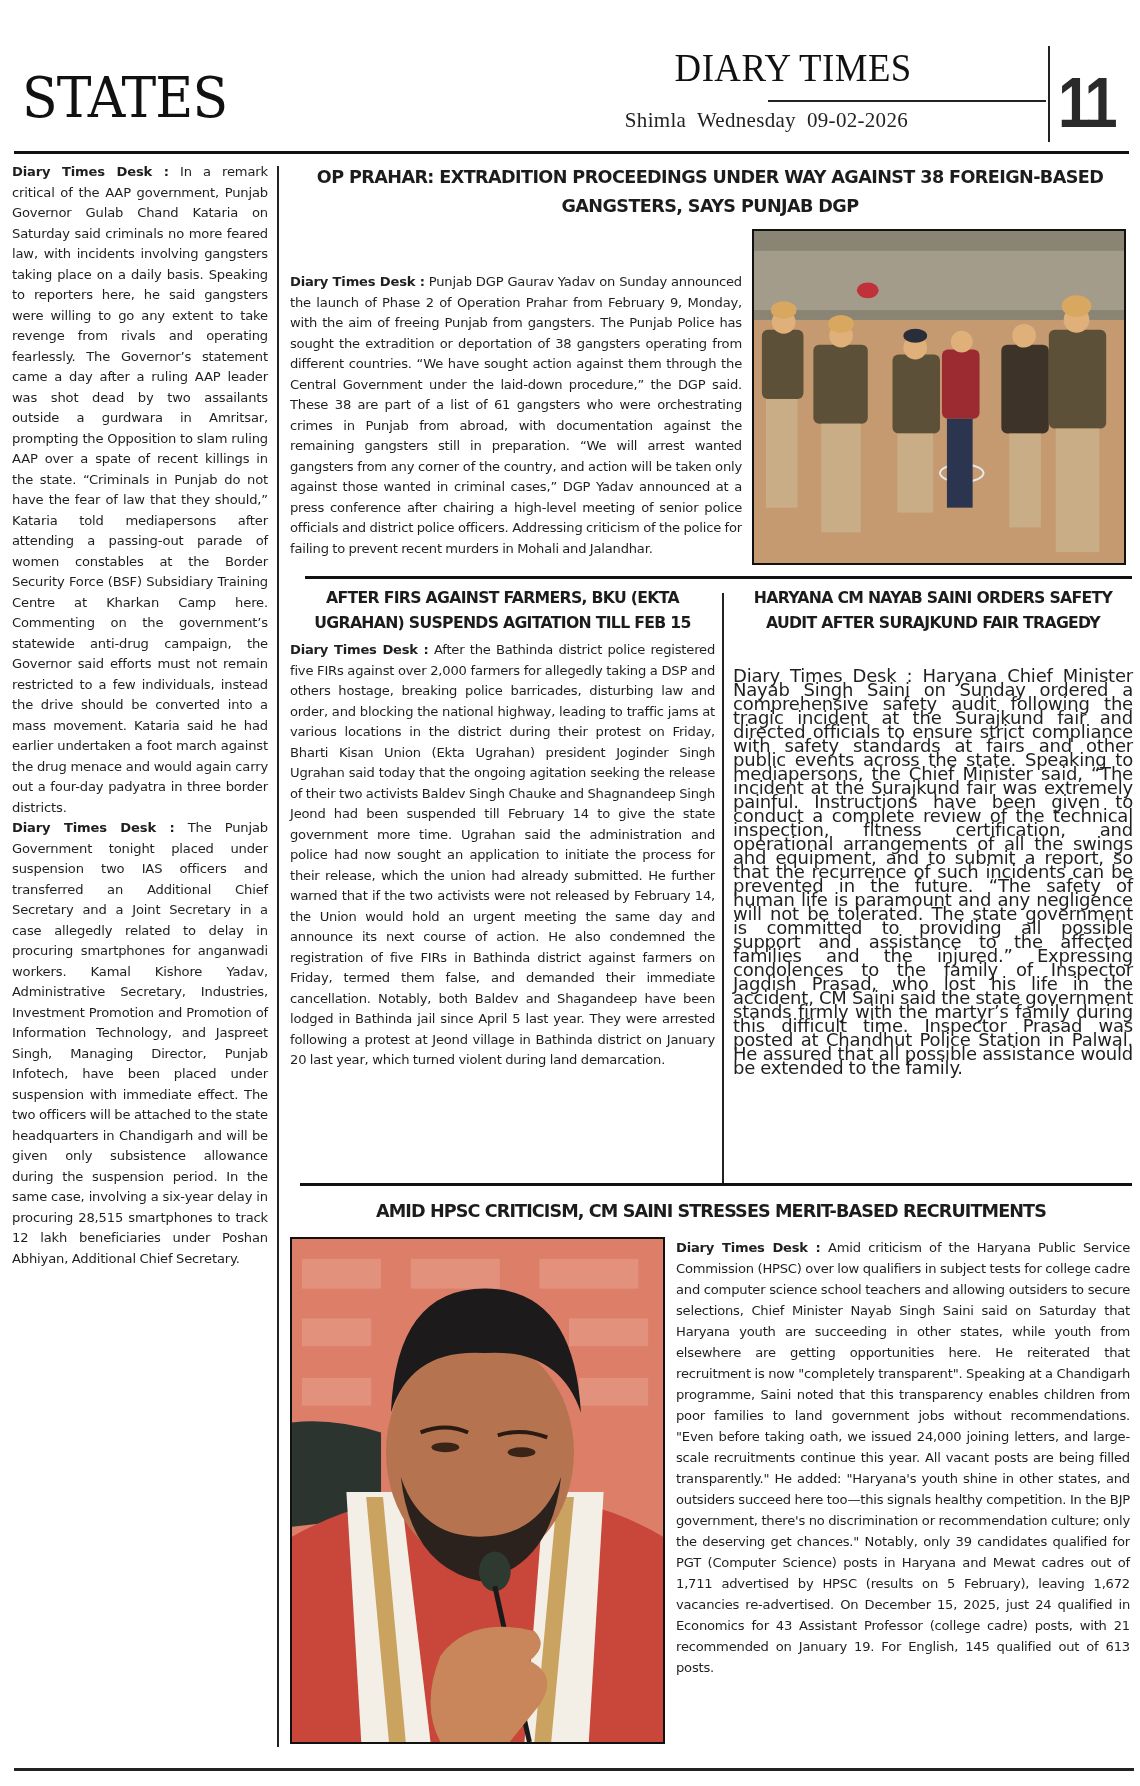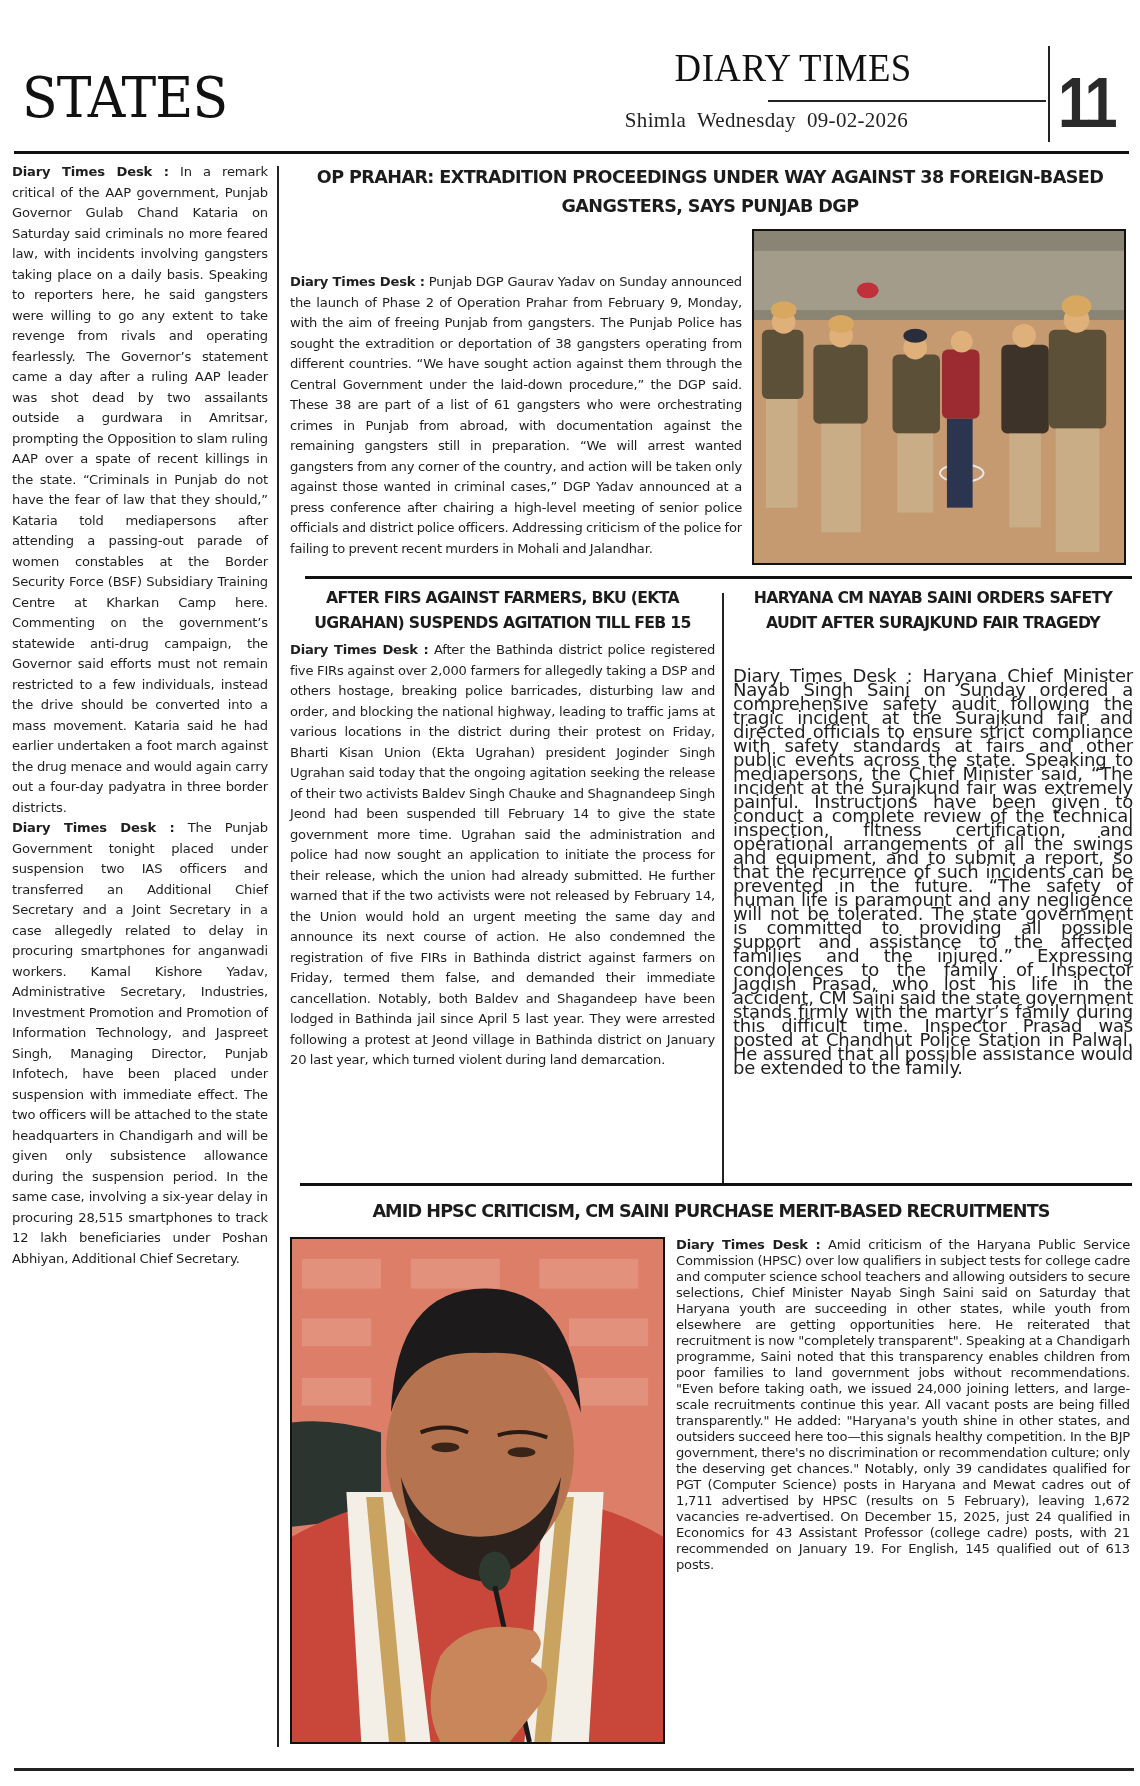--- a/index.html
+++ b/index.html
@@ -66,21 +66,21 @@
   .har-hl { position: absolute; left: 733px; top: 585px; width: 400px; font-size: 15.7px; line-height: 25px; letter-spacing: -0.7px; }
   .har-body { position: absolute; left: 733px; top: 669px; width: 400px; font-size: 18px; line-height: 14px; letter-spacing: -0.2px; word-spacing: -0.4px; }
   .mid-rule2 { position: absolute; left: 300px; top: 1183px; width: 832px; height: 3px; background: #111; }
 
   
   .hpsc-hl { position: absolute; left: 290px; top: 1197px; width: 842px; font-size: 17.6px; line-height: 28px; letter-spacing: -0.9px; }
   .photo2 {
     position: absolute; left: 290px; top: 1237px; width: 375px; height: 507px;
     border: 2px solid #111; overflow: hidden; background: #d9735f;
   }
-  .hpsc-body { position: absolute; left: 676px; top: 1237px; width: 454px; font-size: 13.1px; line-height: 16px; letter-spacing: -0.2px; word-spacing: -0.4px; }
+  .hpsc-body { position: absolute; left: 676px; top: 1237px; width: 454px; font-size: 13.1px; line-height: 21px; letter-spacing: -0.2px; word-spacing: -0.4px; }
   .bottom-rule { position: absolute; left: 14px; top: 1768px; width: 1120px; height: 3px; background: #222; }
 
   .photo svg { display: block; width: 100%; height: 100%; }
 </style>
 </head>
 <body>
 
 <div class="section-title">STATES</div>
 <div class="brand">DIARY TIMES</div>
 <div class="brand-rule"></div>
@@ -148,21 +148,21 @@
 <div class="mid-rule1"></div>
 
 <h2 class="hl bku-hl">AFTER FIRS AGAINST FARMERS, BKU (EKTA UGRAHAN) SUSPENDS AGITATION TILL FEB 15</h2>
 <p class="body bku-body"><span class="byline">Diary Times Desk :</span> <span>After the Bathinda district police registered five FIRs against over 2,000 farmers for allegedly taking a DSP and others hostage, breaking police barricades, disturbing law and order, and blocking the national highway, leading to traffic jams at various locations in the district during their protest on Friday, Bharti Kisan Union (Ekta Ugrahan) president Joginder Singh Ugrahan said today that the ongoing agitation seeking the release of their two activists Baldev Singh Chauke and Shagnandeep Singh Jeond had been suspended till February 14 to give the state government more time. Ugrahan said the administration and police had now sought an application to initiate the process for their release, which the union had already submitted. He further warned that if the two activists were not released by February 14, the Union would hold an urgent meeting the same day and announce its next course of action. He also condemned the registration of five FIRs in Bathinda district against farmers on Friday, termed them false, and demanded their immediate cancellation. Notably, both Baldev and Shagandeep have been lodged in Bathinda jail since April 5 last year. They were arrested following a protest at Jeond village in Bathinda district on January 20 last year, which turned violent during land demarcation.</span></p>
 <div class="mid-vrule"></div>
 
 <h2 class="hl har-hl">HARYANA CM NAYAB SAINI ORDERS SAFETY AUDIT AFTER SURAJKUND FAIR TRAGEDY</h2>
 <p class="body har-body"><span>Diary Times Desk :</span> <span>Haryana Chief Minister Nayab Singh Saini on Sunday ordered a comprehensive safety audit following the tragic incident at the Surajkund fair and directed officials to ensure strict compliance with safety standards at fairs and other public events across the state. Speaking to mediapersons, the Chief Minister said, “The incident at the Surajkund fair was extremely painful. Instructions have been given to conduct a complete review of the technical inspection, fitness certification, and operational arrangements of all the swings and equipment, and to submit a report, so that the recurrence of such incidents can be prevented in the future. “The safety of human life is paramount and any negligence will not be tolerated. The state government is committed to providing all possible support and assistance to the affected families and the injured.” Expressing condolences to the family of Inspector Jagdish Prasad, who lost his life in the accident, CM Saini said the state government stands firmly with the martyr’s family during this difficult time. Inspector Prasad was posted at Chandhut Police Station in Palwal. He assured that all possible assistance would be extended to the family.</span></p>
 <div class="mid-rule2"></div>
 
-<h2 class="hl hpsc-hl">AMID HPSC CRITICISM, CM SAINI PURCHASE MERIT-BASED RECRUITMENTS</h2>
+<h2 class="hl hpsc-hl">AMID HPSC CRITICISM, CM SAINI STRESSES MERIT-BASED RECRUITMENTS</h2>
 <div class="photo photo2">
   <svg viewBox="0 0 375 507" preserveAspectRatio="none">
     <rect x="0" y="0" width="375" height="507" fill="#dd7e68"></rect>
     <g fill="#e59a86" opacity="0.7">
       <rect x="10" y="20" width="80" height="30"></rect>
         <rect x="120" y="20" width="90" height="30"></rect>
         <rect x="250" y="20" width="100" height="30"></rect>
       <rect x="10" y="80" width="70" height="28"></rect>
         <rect x="280" y="80" width="80" height="28"></rect>
       <rect x="10" y="140" width="70" height="28"></rect>

